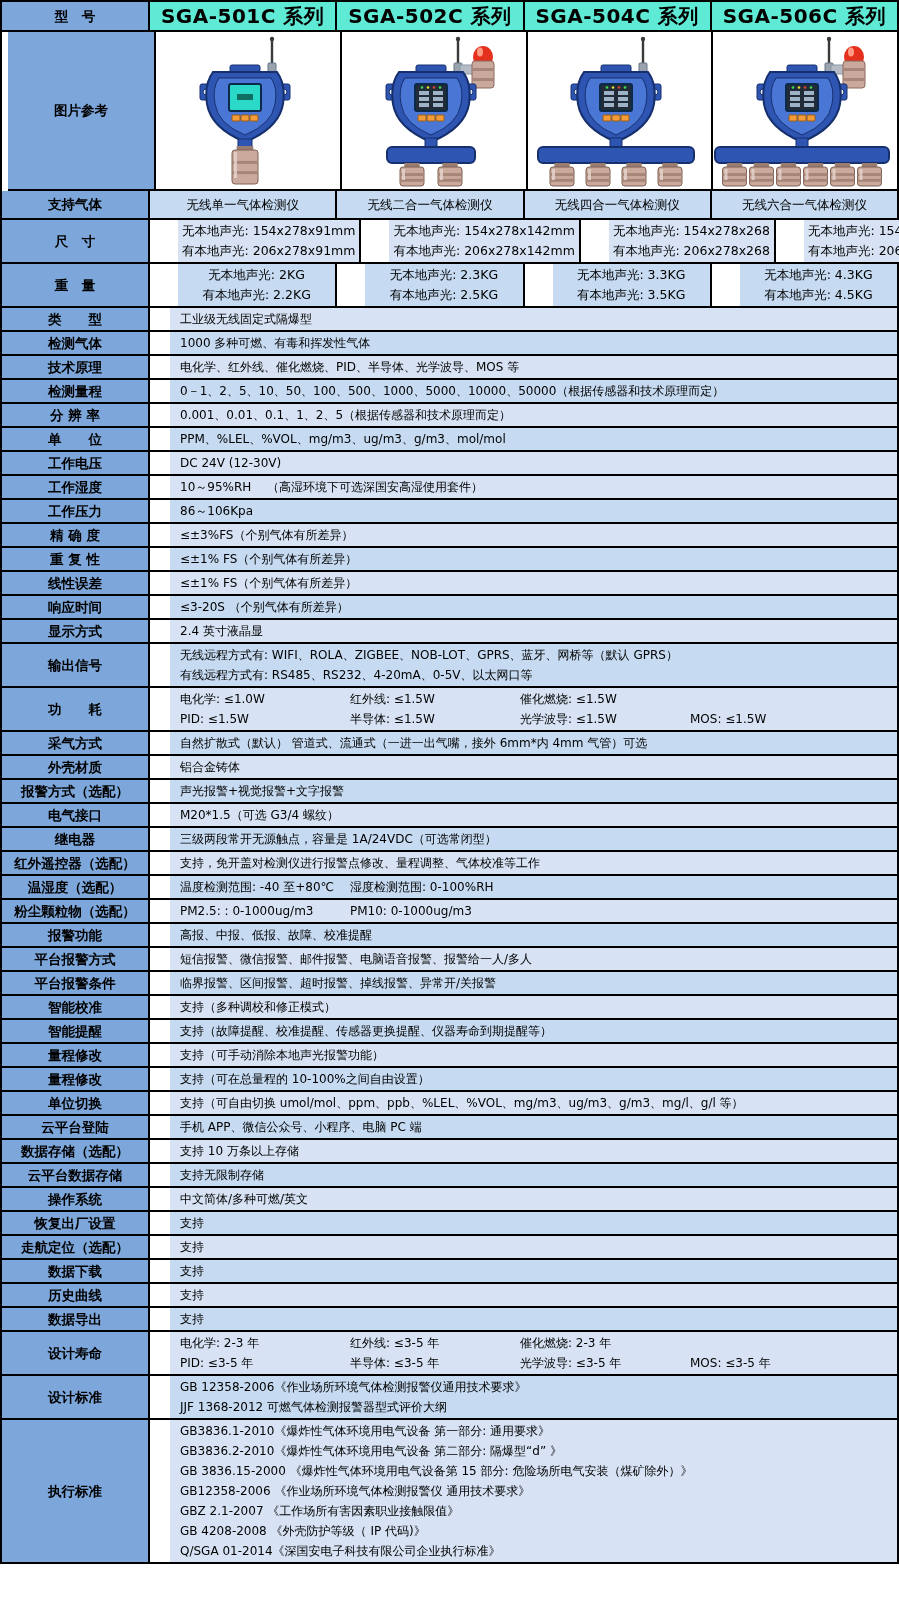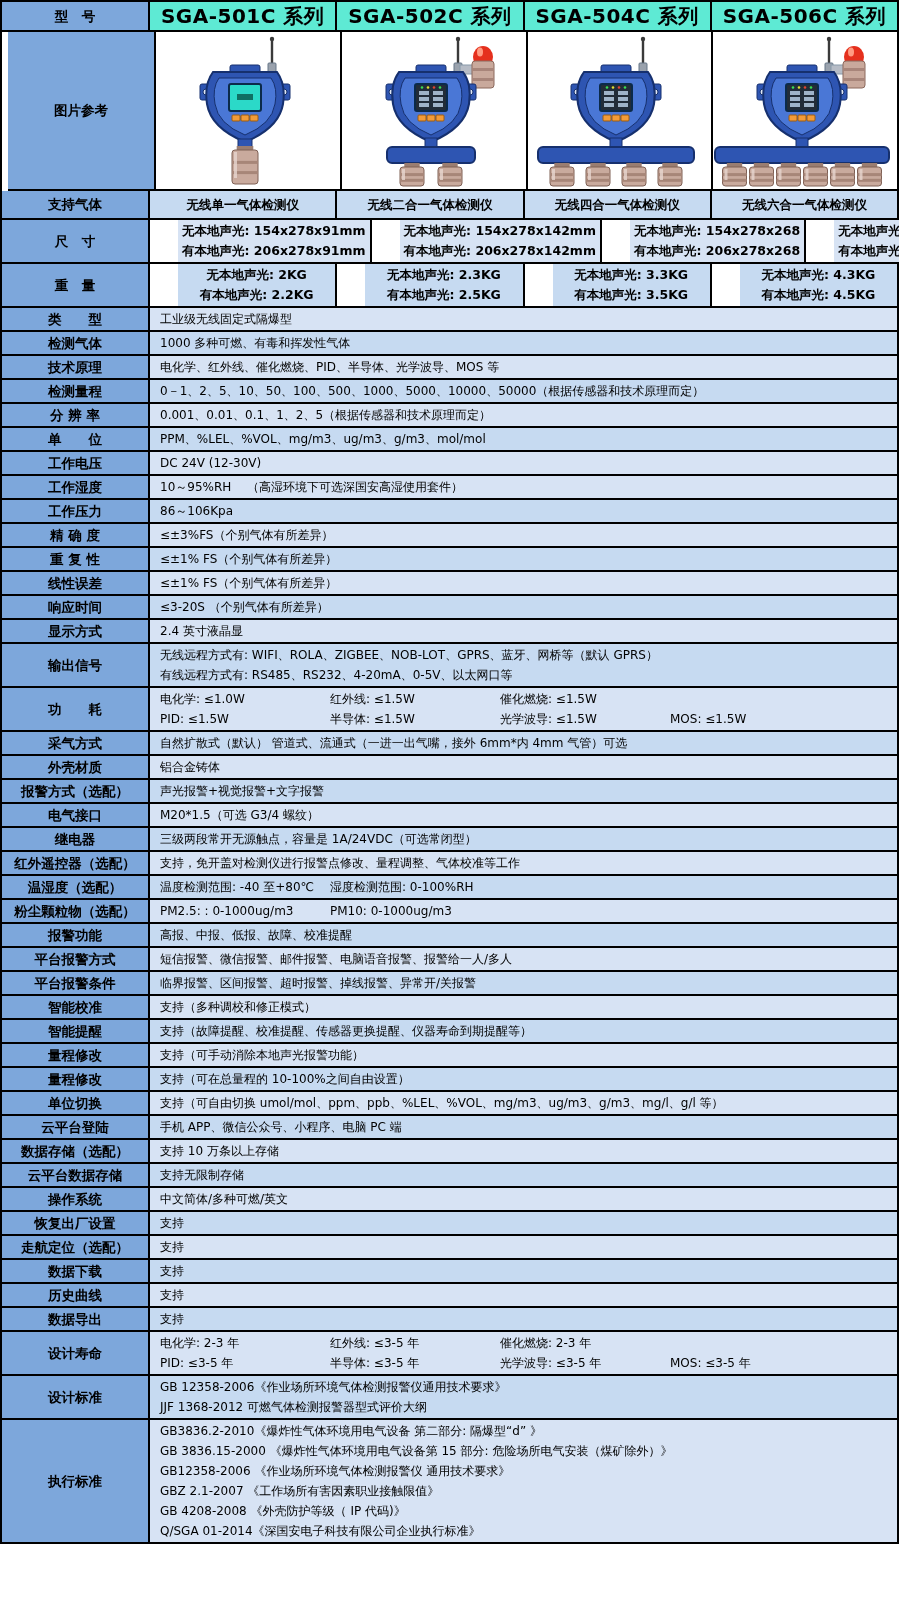--- a/index.html
+++ b/index.html
@@ -11,25 +11,25 @@
   .row > .cell{border-right:2px solid #000;}
   .row > .cell:last-child{border-right:none;}
   .label-col{width:148px;flex:0 0 148px;background:#7DA7DB;display:flex;align-items:center;justify-content:center;
              text-align:center;font-weight:bold;font-size:13.5px;padding:2px 4px;line-height:17px;}
   .header-row{height:28px;}
   .model-cell{flex:1;display:flex;align-items:center;justify-content:center;background:#5eead4;
               font-weight:bold;font-size:20px;letter-spacing:0.5px;}
   .image-row{height:157px;margin-left:6px;}
   .img-cell{flex:1;background:#fff;display:flex;align-items:flex-start;justify-content:center;overflow:hidden;}
   .pvalue{flex:1;display:flex;flex-direction:column;align-items:center;justify-content:center;
-          font-size:12.5px;padding:2px 4px;font-weight:bold;}
+          font-size:12.5px;padding:2px 4px;}
   .pline{line-height:20px;white-space:pre;}
   .gas-row{height:27px;}
   .dim-row{height:42px;gap:28px;}
-  .value-area{flex:1;display:flex;flex-direction:column;justify-content:center;padding:1px 10px;font-size:12px;}
+  .value-area{flex:1;display:flex;flex-direction:column;justify-content:center;padding:1px 10px;font-size:12px;margin-left:20px;}
   .vline{line-height:20px;white-space:pre;min-height:20px;}
   .seg{display:inline-block;min-width:170px;white-space:pre;}
   .seg:last-child{min-width:0;}
   .shade-a{background:#D7E3F4;}
   .shade-b{background:#C6DAF1;}
   svg{display:block;}
 </style>
 </head>
 <body>
 
@@ -542,20 +542,21 @@
     <div class="row spec-row">
       <div class="cell label-col">设计标准</div>
       <div class="cell value-area shade-b">
         <div class="vline">GB 12358-2006《作业场所环境气体检测报警仪通用技术要求》</div>
         <div class="vline">JJF 1368-2012 可燃气体检测报警器型式评价大纲</div>
       </div>
     </div>
     <div class="row spec-row">
       <div class="cell label-col">执行标准</div>
       <div class="cell value-area shade-a">
+        <div class="vline">GB3836.1-2010《爆炸性气体环境用电气设备 第一部分: 通用要求》</div>
         <div class="vline">GB3836.2-2010《爆炸性气体环境用电气设备 第二部分: 隔爆型“d” 》</div>
         <div class="vline">GB 3836.15-2000 《爆炸性气体环境用电气设备第 15 部分: 危险场所电气安装（煤矿除外）》</div>
         <div class="vline">GB12358-2006 《作业场所环境气体检测报警仪 通用技术要求》</div>
         <div class="vline">GBZ 2.1-2007 《工作场所有害因素职业接触限值》</div>
         <div class="vline">GB 4208-2008 《外壳防护等级（ IP 代码)》</div>
         <div class="vline">Q/SGA 01-2014《深国安电子科技有限公司企业执行标准》</div>
       </div>
     </div>
   </div>
 

